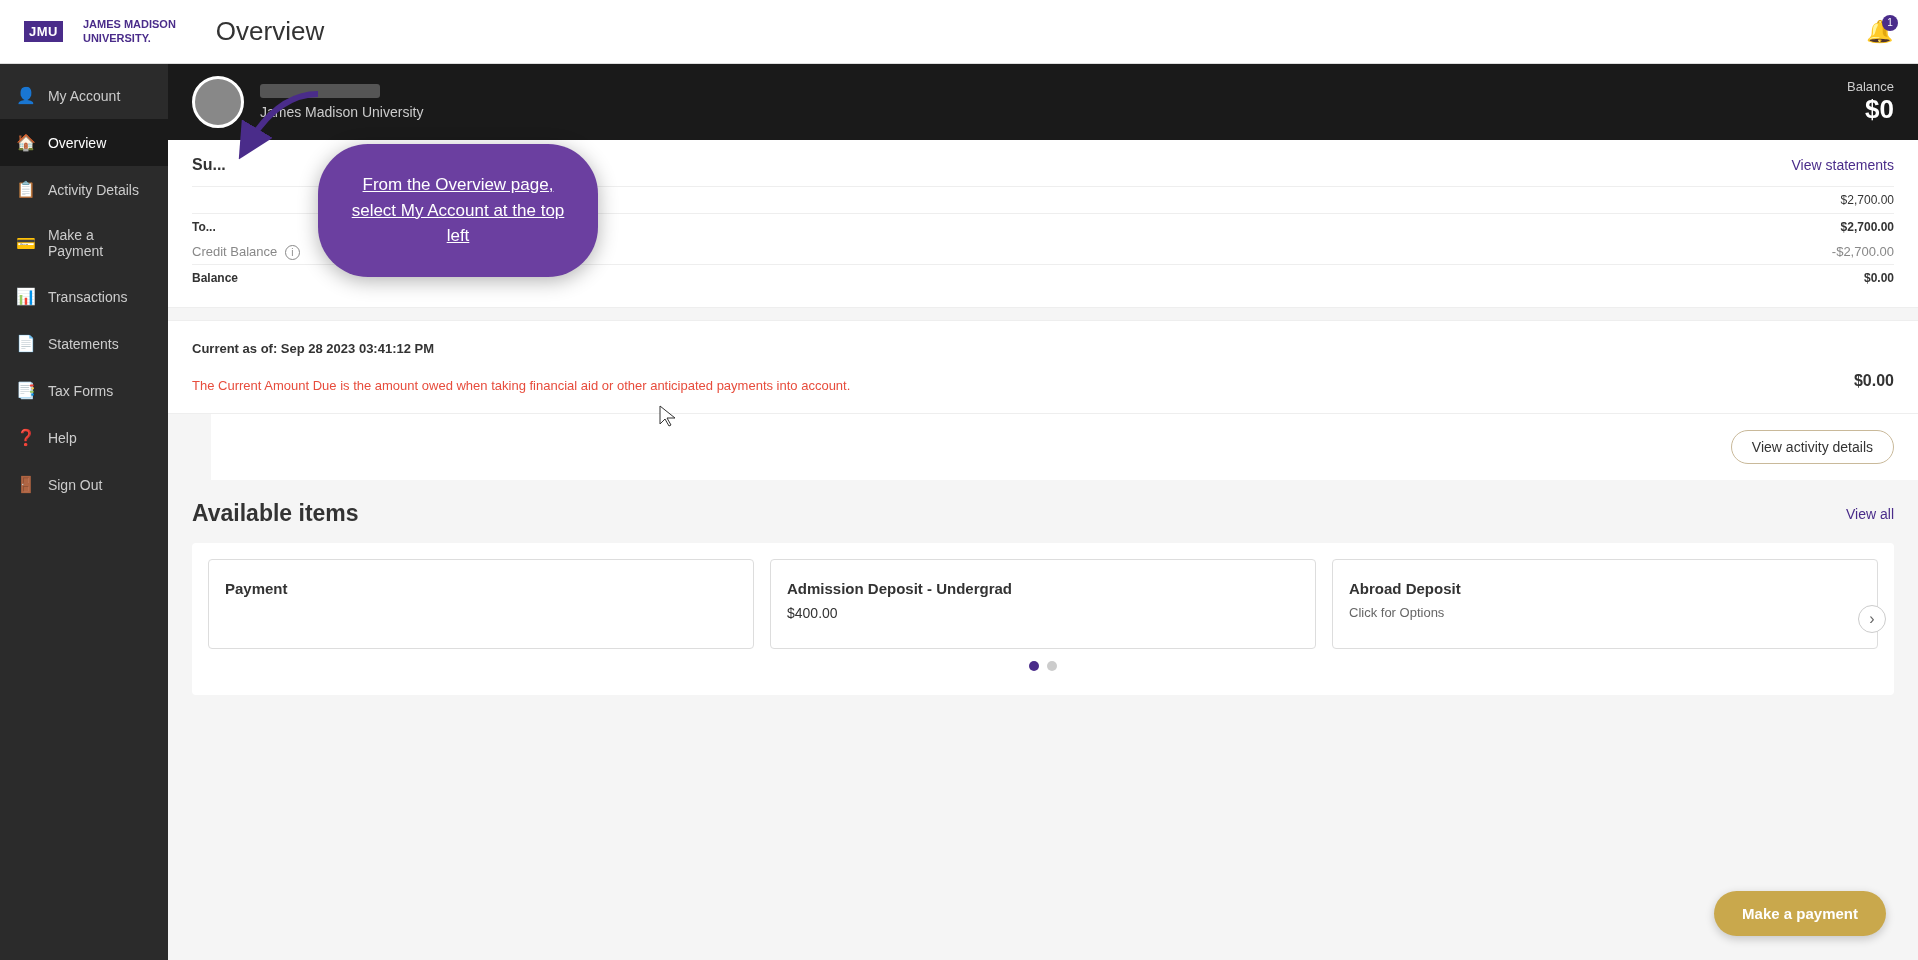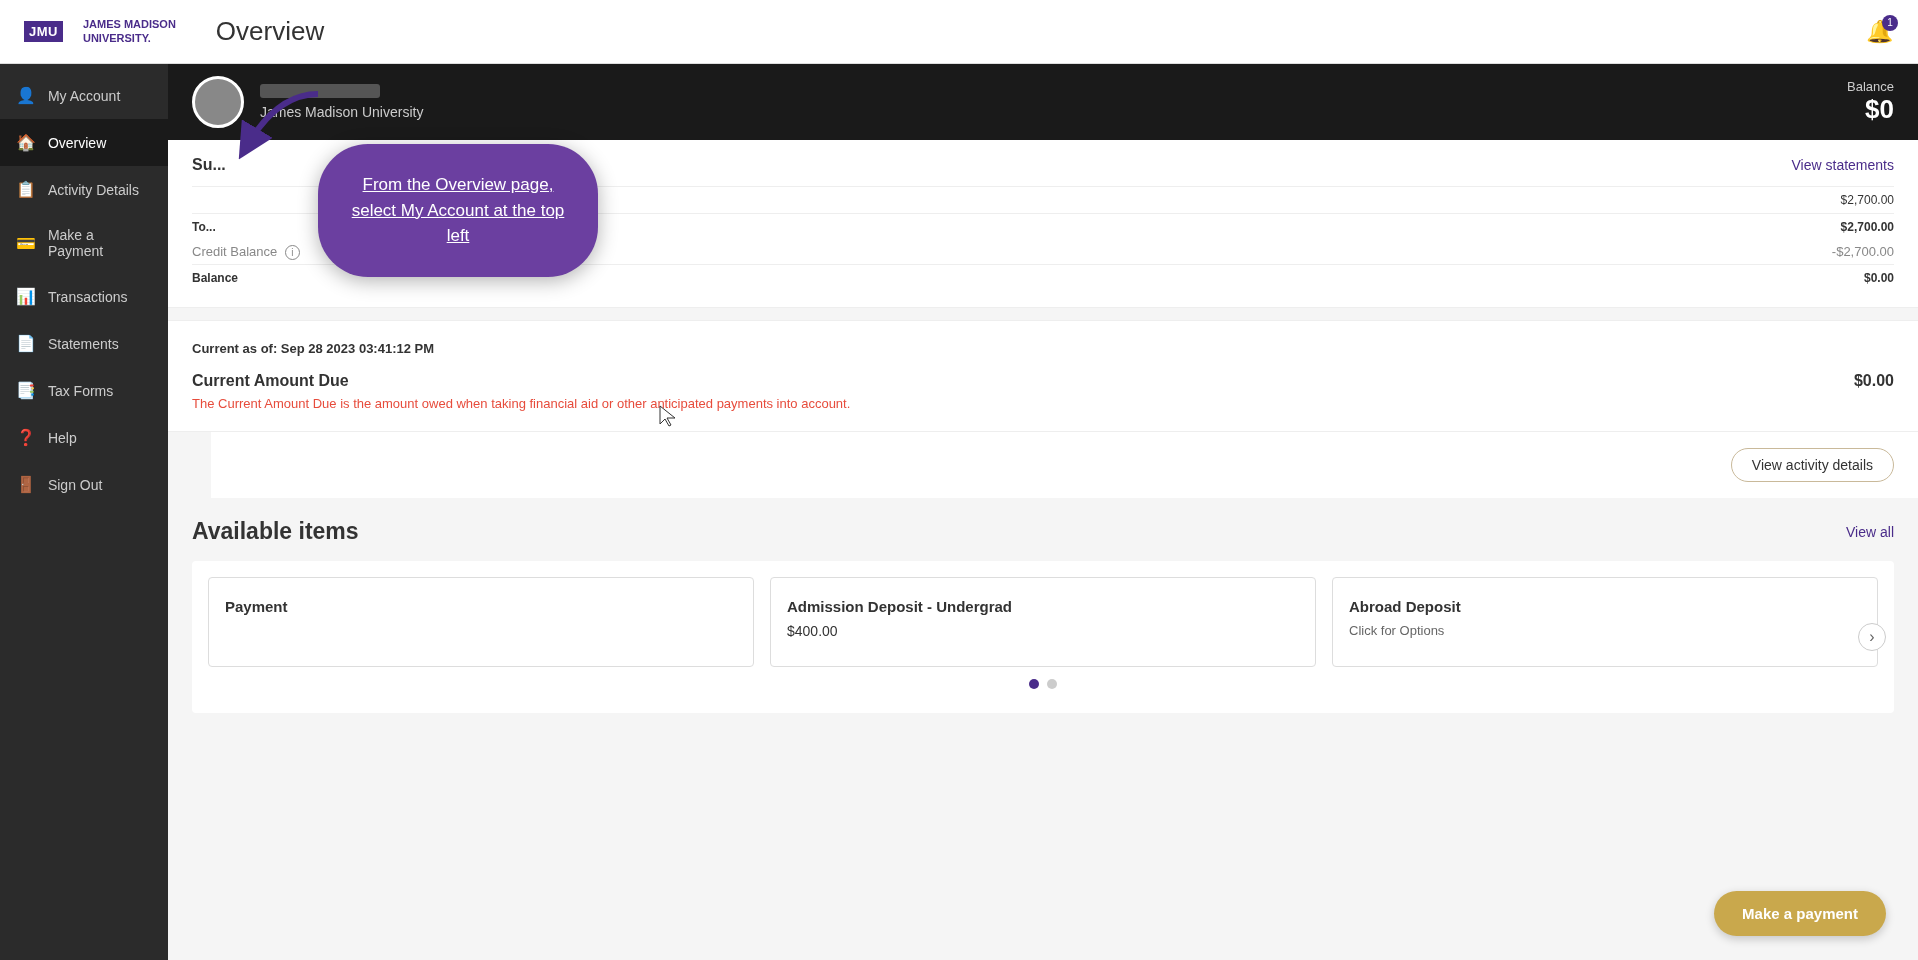--- a/index.html
+++ b/index.html
@@ -456,21 +456,20 @@
       <div class="summary-row balance-final">
         <span>Balance</span>
         <span>$0.00</span>
       </div>
     </div>
 
     <div class="current-due-section">
       <div class="current-date">Current as of: Sep 28 2023 03:41:12 PM</div>
       <div class="current-due-row">
         <div>
-          <div class="current-due-label">Current Amount Due</div>
           <div class="current-due-desc">The Current Amount Due is the amount owed when taking financial aid or other anticipated payments into account.</div>
         </div>
         <div class="current-due-amount">$0.00</div>
       </div>
     </div>
 
     <div class="activity-btn-row">
       <button class="view-activity-btn">View activity details</button>
     </div>
 

